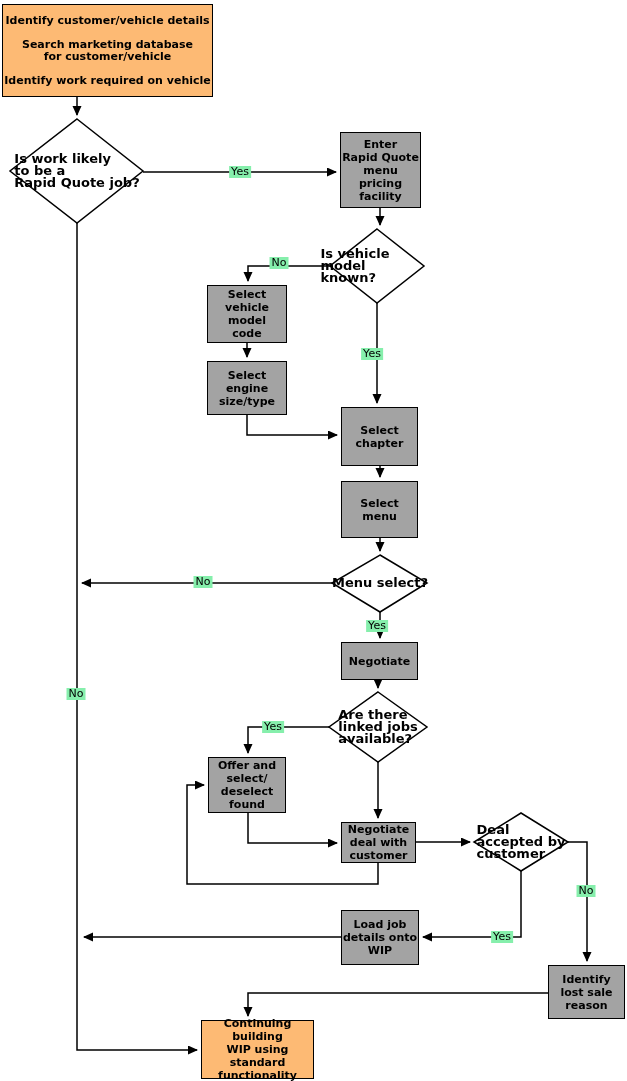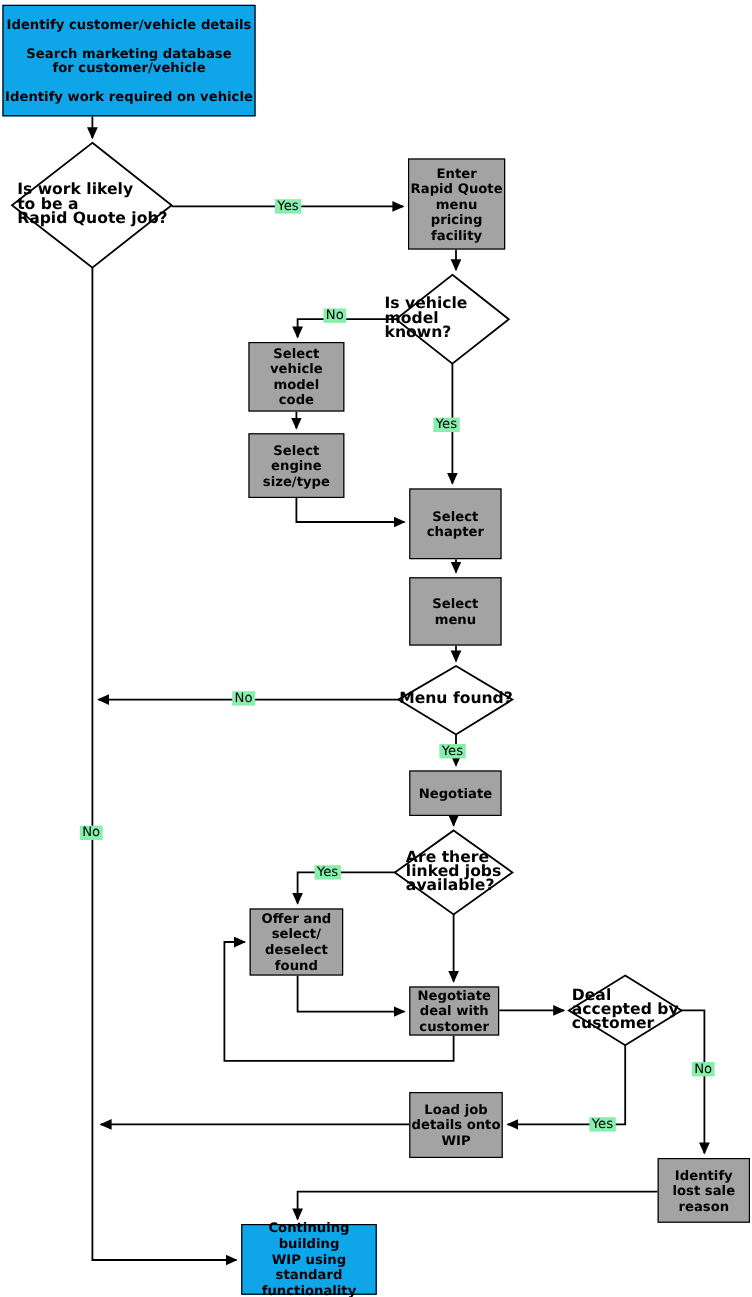--- a/index.html
+++ b/index.html
@@ -8,21 +8,21 @@
     font-family:"DejaVu Sans","Liberation Sans",sans-serif;
   }
   .wires{position:absolute;left:0;top:0;z-index:1;}
   .node{
     position:absolute;box-sizing:border-box;border:1.5px solid #000;
     display:flex;align-items:center;justify-content:center;text-align:center;
     font-weight:bold;font-size:11px;line-height:13px;color:#000;z-index:2;
   }
   .node span{white-space:pre-line;}
   .gray{background:#a3a3a3;}
-  .white{background:#0ea5e9;}
+  .white{background:#fdba74;}
   .start{line-height:12px;}
   .dlabel{
     position:absolute;transform:translate(-50%,-50%);z-index:3;
     font-weight:bold;font-size:13px;line-height:12px;text-align:left;
     white-space:pre-line;color:#000;
   }
   .elabel{
     position:absolute;transform:translate(-50%,-50%);z-index:4;
     background:#86efac;padding:0 2px;font-size:11px;font-weight:normal;
     color:#000;line-height:12px;
@@ -133,21 +133,21 @@
 standard
 functionality</span>
   </div>
 
   <div class="dlabel" style="left:77px;top:171px">Is work likely
 to be a
 Rapid Quote job?</div>
   <div class="dlabel" style="left:355px;top:266px">Is vehicle
 model
 known?</div>
-  <div class="dlabel" style="left:380px;top:583px">Menu found?</div>
+  <div class="dlabel" style="left:380px;top:583px">Menu select?</div>
   <div class="dlabel" style="left:378px;top:727px">Are there
 linked jobs
 available?</div>
   <div class="dlabel" style="left:521px;top:842px">Deal
 accepted by
 customer</div>
 
   <div class="elabel" style="left:240px;top:172px">Yes</div>
   <div class="elabel" style="left:76px;top:694px">No</div>
   <div class="elabel" style="left:279px;top:263px">No</div>

